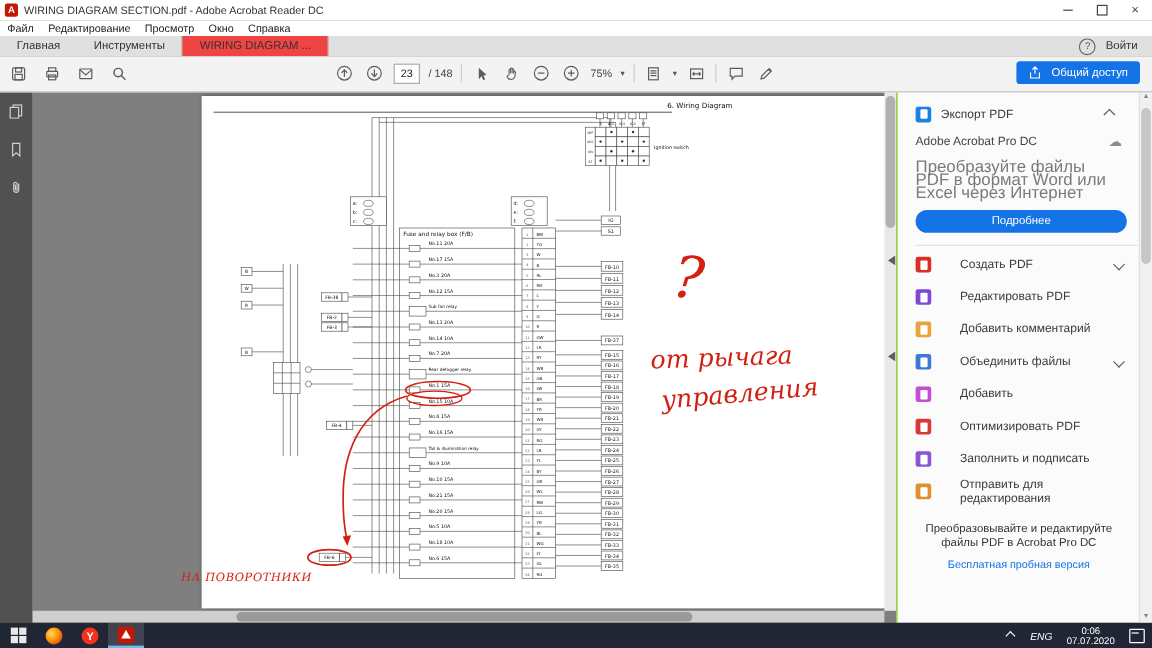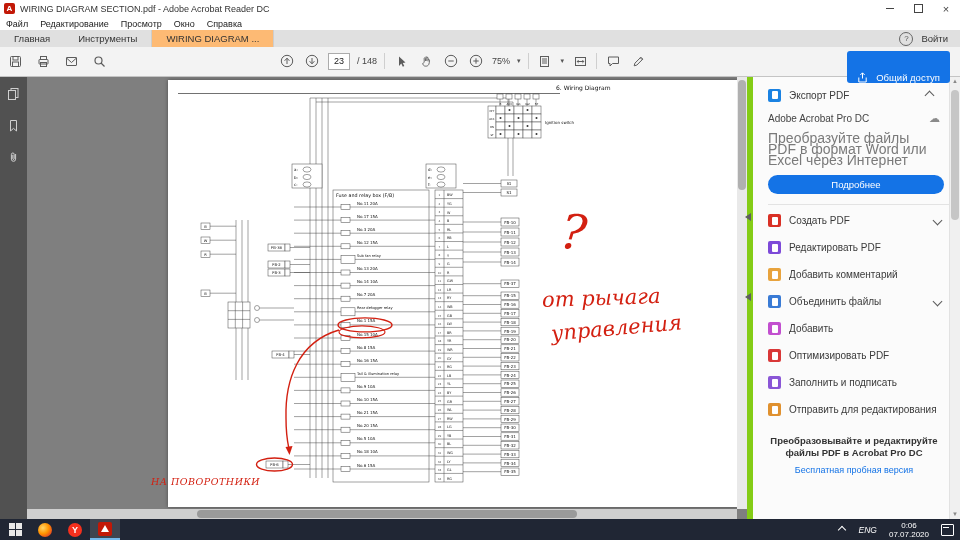--- a/index.html
+++ b/index.html
@@ -14,72 +14,72 @@
   .min-glyph{width:8px;height:1px;background:#444;}
   .max-glyph{width:7px;height:7px;border:1px solid #444;}
 
   
   .menubar{position:absolute;left:0;top:17px;width:960px;height:13px;background:#fff;display:flex;align-items:center;z-index:30;}
   .menu-item{font-size:9px;color:#222;padding:0 6px;}
 
   
   .tabbar{position:absolute;left:0;top:30px;width:960px;height:17px;background:#e0e0e0;display:flex;align-items:flex-end;z-index:30;}
   .tab{font-size:9.5px;color:#333;height:17px;display:flex;align-items:center;padding:0 14px;}
-  .tab.active{background:#fdba74;border-left:1px solid #cdcdcd;border-right:1px solid #cdcdcd;text-align:center;}
+  .tab.active{background:#ef4444;border-left:1px solid #cdcdcd;border-right:1px solid #cdcdcd;text-align:center;}
   .tab-right{margin-left:auto;display:flex;align-items:center;gap:8px;padding-right:12px;height:100%;}
   .help-circle{width:12px;height:12px;border:1px solid #666;border-radius:50%;font-size:8px;color:#555;display:flex;align-items:center;justify-content:center;}
   .signin{font-size:9.5px;color:#333;}
 
   
   .toolbar{position:absolute;left:0;top:47px;width:960px;height:29px;background:#f3f3f3;border-bottom:1px solid #c4c4c4;z-index:30;}
   .tb-left{position:absolute;left:6px;top:0;height:28px;display:flex;align-items:center;gap:10px;}
   .tb-center{position:absolute;left:278px;top:0;height:28px;display:flex;align-items:center;gap:7px;}
   .tbtn{display:flex;align-items:center;justify-content:center;width:18px;height:20px;}
   .tbtn svg{display:block;}
   .tb-sep{width:1px;height:16px;background:#cfcfcf;}
   .pagebox{width:20px;height:15px;border:1px solid #ababab;background:#fff;font-size:9px;color:#222;display:flex;align-items:center;justify-content:center;}
   .pagetotal,.zoomval{font-size:9px;color:#444;}
   .caret{font-size:7px;color:#555;}
-  .share{position:absolute;right:10px;top:4px;height:32px;background:#1473e6;border:none;border-radius:3px;color:#fff;font-size:9.5px;display:flex;align-items:flex-end;gap:8px;padding:0 10px;font-family:"Liberation Sans",sans-serif;}
+  .share{position:absolute;right:10px;top:4px;height:19px;background:#1473e6;border:none;border-radius:3px;color:#fff;font-size:9.5px;display:flex;align-items:center;gap:8px;padding:0 10px;font-family:"Liberation Sans",sans-serif;}
 
   
   .main{position:absolute;left:0;top:76px;width:960px;height:443px;}
   .leftbar{position:absolute;left:0;top:0;width:27px;height:443px;background:#515151;display:flex;flex-direction:column;align-items:center;padding-top:10px;gap:14px;box-sizing:border-box;}
   .docarea{position:absolute;left:27px;top:0;width:720px;height:443px;background:#7f7f7f;overflow:hidden;}
   .page{position:absolute;left:141px;top:4px;width:570px;height:427px;background:#fff;box-shadow:0 0 4px rgba(0,0,0,.4);}
   .ann{position:absolute;color:#d32011;font-family:"DejaVu Serif",serif;font-style:italic;white-space:nowrap;z-index:5;}
   .qmark{left:393px;top:124px;font-size:48px;transform:rotate(6deg);}
   .note1{left:374px;top:206px;font-size:21px;transform:rotate(-2deg);}
   .note2{left:383px;top:236px;font-size:21px;transform:rotate(-5deg);}
   .bottomnote{left:-17px;top:396px;font-size:9.5px;letter-spacing:.5px;}
   .vscroll{position:absolute;right:0;top:0;width:10px;height:433px;background:#e9e9e9;}
   .vthumb{position:absolute;left:1px;top:4px;width:8px;height:110px;background:#b0b0b0;border-radius:4px;}
   .hscroll{position:absolute;left:0;bottom:0;width:710px;height:10px;background:#cfcfcf;}
   .hthumb{position:absolute;left:170px;top:1px;width:380px;height:8px;background:#9a9a9a;border-radius:4px;}
 
   
-  .rightpanel{position:absolute;right:0;top:0;width:213px;height:443px;background:#fbfbfb;border-left:6px solid #84cc16;box-sizing:border-box;}
+  .rightpanel{position:absolute;right:0;top:0;width:213px;height:443px;background:#fbfbfb;border-left:1px solid #84cc16;box-sizing:border-box;}
   .collapse-arrow{position:absolute;left:-8px;width:0;height:0;border-top:4px solid transparent;border-bottom:4px solid transparent;border-right:6px solid #5f5f5f;}
   .panel-inner{position:absolute;left:0;top:0;width:203px;height:443px;padding:6px 0 0 15px;box-sizing:border-box;}
   .export-row{display:flex;align-items:center;gap:8px;height:26px;width:175px;}
   .tool-ico{width:13px;height:13px;border-radius:2px;display:flex;align-items:center;justify-content:center;flex:none;}
   .tool-ico-inner{width:6px;height:8px;background:#fff;border-radius:1px;}
   .tool-label{font-size:10px;color:#3a3a3a;}
   .chev{width:6px;height:6px;border-right:1.4px solid #5a5a5a;border-bottom:1.4px solid #5a5a5a;display:inline-block;margin-left:auto;margin-right:10px;flex:none;}
   .chev.down{transform:rotate(45deg);}
   .chev.up{transform:rotate(-135deg);}
   .promo{width:178px;margin-top:4px;}
   .promo-head{display:flex;align-items:center;}
   .promo-title{font-size:10px;color:#444;}
   .cloud-ico{margin-left:auto;color:#8a8a8a;font-size:11px;margin-right:6px;}
   .promo-text{font-size:14px;color:#7a7a7a;line-height:11px;margin-top:8px;width:170px;}
   .more-btn{margin-top:9px;width:176px;height:19px;border:none;border-radius:10px;background:#1473e6;color:#fff;font-size:9.5px;font-family:"Liberation Sans",sans-serif;}
   .divider{width:185px;height:1px;background:#e3e3e3;margin:10px 0 2px 0;}
-  .tool-row{display:flex;align-items:center;gap:8px;height:27px;width:183px;}
-  .footer-promo{margin-top:12px;width:172px;text-align:center;font-size:9.5px;font-weight:bold;color:#333;line-height:12px;}
+  .tool-row{display:flex;align-items:center;gap:24px;height:27px;width:183px;}
+  .footer-promo{margin-top:12px;width:172px;text-align:center;font-size:9.5px;font-weight:normal;color:#333;line-height:12px;}
   .trial-link{display:block;margin-top:6px;width:172px;text-align:center;font-size:9px;color:#1473e6;text-decoration:none;}
   .panel-scroll{position:absolute;right:0;top:0;width:10px;height:443px;background:#f0f0f0;border-left:1px solid #e2e2e2;}
   .ps-arrow{position:absolute;left:0;width:10px;text-align:center;font-size:6px;color:#888;}
   .ps-thumb{position:absolute;left:1px;top:14px;width:8px;height:130px;background:#c6c6c6;border-radius:4px;}
 
   
   .taskbar{position:absolute;left:0;top:519px;width:960px;height:21px;background:#202634;display:flex;align-items:center;z-index:40;}
   .tb-app{width:30px;height:21px;display:flex;align-items:center;justify-content:center;flex:none;}
   .start-grid{display:grid;grid-template-columns:6px 6px;grid-template-rows:6px 6px;gap:1px;}
   .start-grid span{background:#e8e8e8;}

